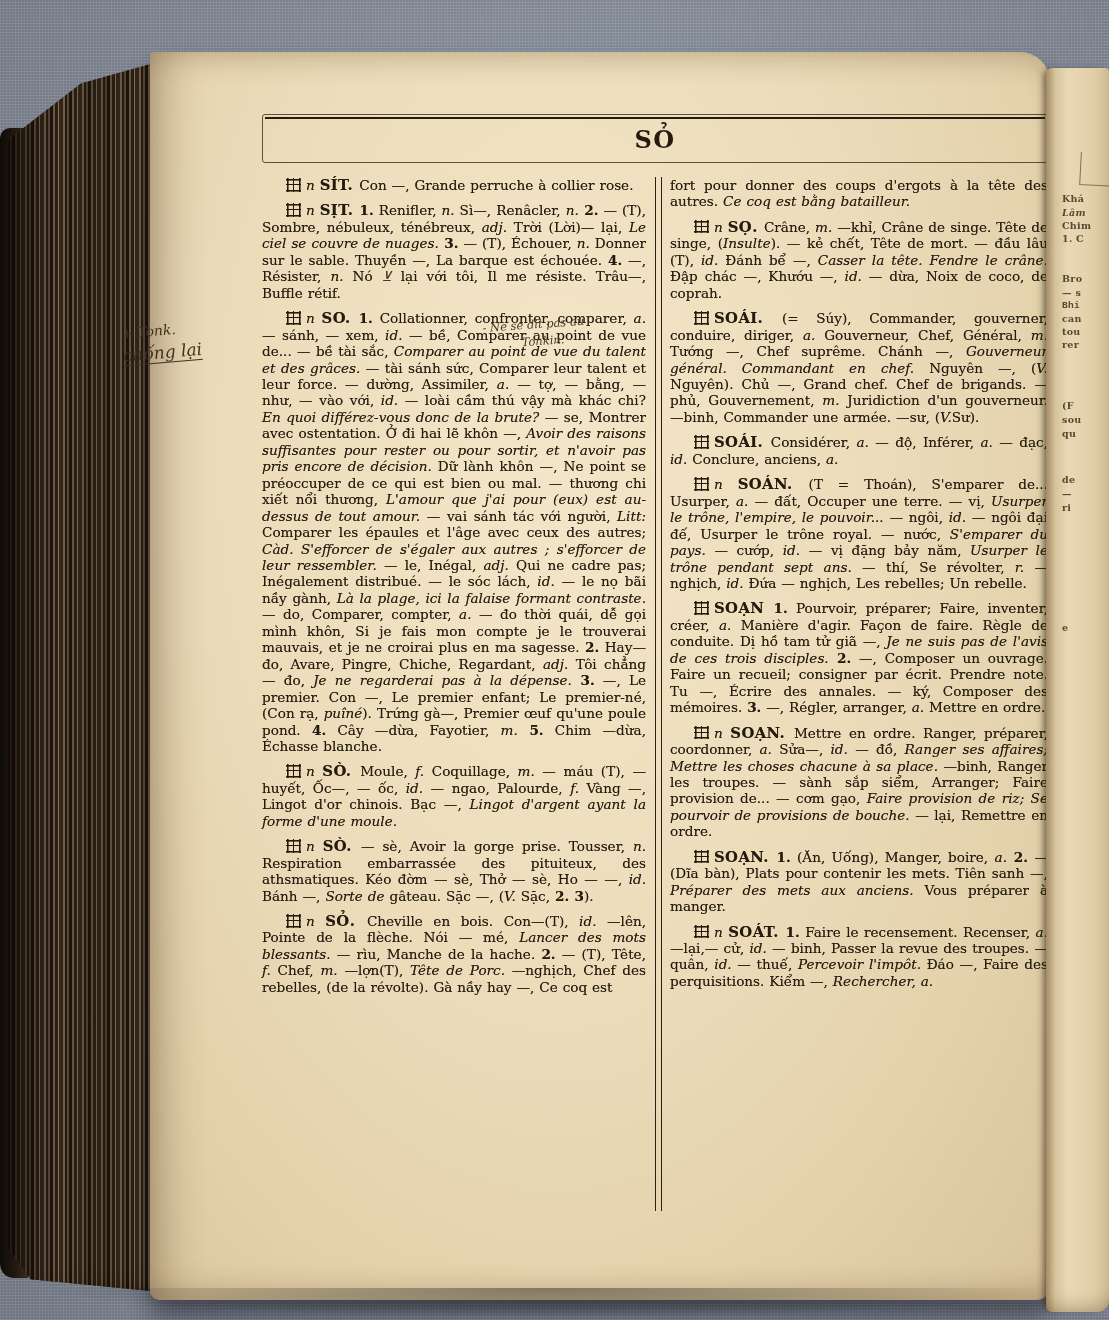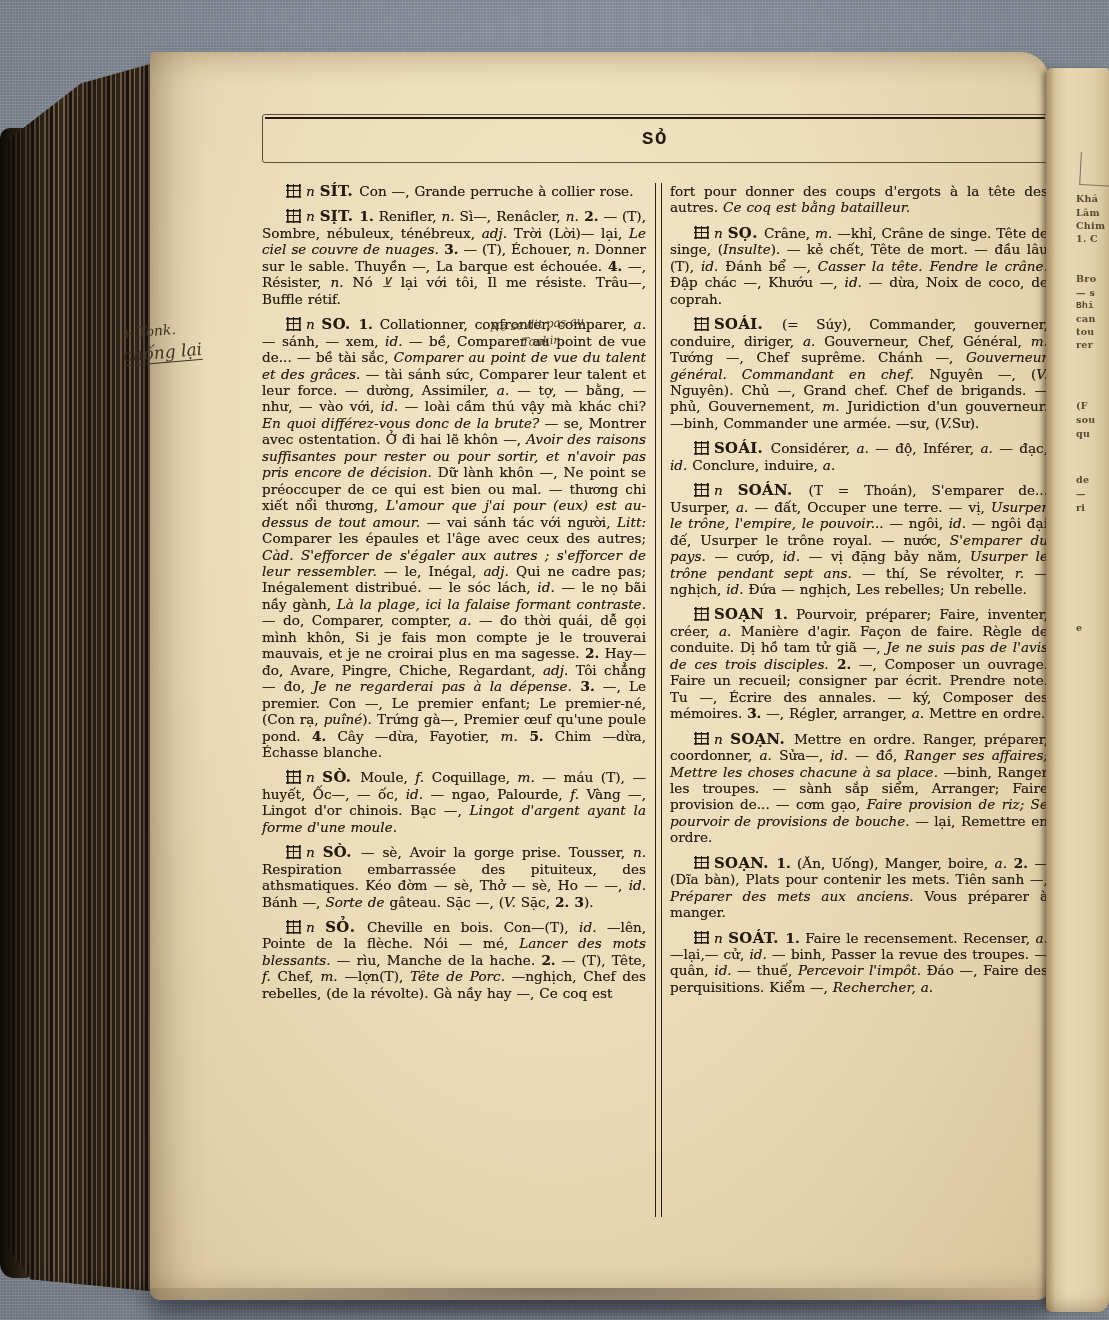--- a/index.html
+++ b/index.html
@@ -46,40 +46,40 @@
     border-radius:6px 4px 12px 6px;
     box-shadow:-5px 0 7px -3px rgba(40,26,12,.65), inset 0 -14px 18px -10px rgba(90,66,34,.4);
     overflow:hidden;
   }
   .next-page-boxcorner{
     position:absolute;left:34px;top:85px;width:40px;height:32px;
     border-left:1.5px solid rgba(40,30,15,.55);border-bottom:1.5px solid rgba(40,30,15,.5);
     transform:rotate(3deg);
   }
   .frag{
-    position:absolute;left:30px;width:32px;
+    position:absolute;left:16px;width:32px;
     font-size:9.5px;font-weight:bold;color:rgba(55,40,20,.82);
     letter-spacing:.3px;white-space:nowrap;overflow:hidden;
   }
   
   .text-block{position:absolute;left:112px;top:62px;width:786px;color:#241b0e;}
   .running-head{
     border:1px solid rgba(45,34,18,.75);
     padding:2px;
     border-radius:3px;
   }
   .running-head-inner{
     border-top:2.5px solid #241b0e;
     border-bottom:.5px solid rgba(45,34,18,.0);
     display:flex;align-items:center;height:40px;
   }
   .hdr-cell{flex:1;text-align:center;}
-  .hdr-word{font-size:19px;letter-spacing:1.5px;font-weight:600;font-family:Liberation Mono, monospace;}
+  .hdr-word{font-size:24px;letter-spacing:1.5px;font-weight:600;}
   .hdr-num{font-size:23px;}
-  .cols{display:flex;margin-top:20px;min-height:1035px;}
+  .cols{display:flex;margin-top:14px;min-height:1035px;}
   .col{width:384px;text-align:justify;}
   .col.right{width:378px;}
   .vrule{width:24px;display:flex;justify-content:center;}
   .vrule-inner{width:5px;height:1034px;border-left:1.6px solid #2a2113;border-right:1.6px solid #2a2113;}
   .entry{
     font-size:13.6px;line-height:16.45px;margin-bottom:9px;text-indent:24px;
     text-shadow:0 0 .4px rgba(36,27,14,.55);
     word-spacing:.6px;
   }
   .entry.cont{text-indent:0;}
@@ -137,35 +137,35 @@
           <div class="entry"><span class="han" title="嗺"></span><span class="pfx">n </span><span class="head">SÒ. </span><span class="t">— sè, Avoir la gorge prise. Tousser, </span><span class="t i">n.</span><span class="t"> Respiration embarrassée des pituiteux, des athsmatiques. Kéo đờm — sè, Thở — sè, Ho — —, </span><span class="t i">id.</span><span class="t"> Bánh —, </span><span class="t i">Sorte de</span><span class="t"> gâteau. Sặc —, (</span><span class="t i">V.</span><span class="t"> Sặc, </span><span class="t b">2. 3</span><span class="t">).</span></div>
           <div class="entry"><span class="han" title="顝"></span><span class="pfx">n </span><span class="head">SỎ. </span><span class="t">Cheville en bois. Con—(T), </span><span class="t i">id.</span><span class="t"> —lên, Pointe de la flèche. Nói — mé, </span><span class="t i">Lancer des mots blessants.</span><span class="t"> — rìu, Manche de la hache. </span><span class="t b">2.</span><span class="t"> — (T), Tête, </span><span class="t i">f.</span><span class="t"> Chef, </span><span class="t i">m.</span><span class="t"> —lợn(T), </span><span class="t i">Tête de Porc.</span><span class="t"> —nghịch, Chef des rebelles, (de la révolte). Gà nầy hay —, Ce coq est</span></div>
         </div>
       <div class="vrule">
           <div class="vrule-inner"></div>
         </div>
       <div class="col right">
           <div class="entry cont"><span class="t">fort pour donner des coups d'ergots à la tête des autres. </span><span class="t i">Ce coq est bằng batailleur.</span></div>
           <div class="entry"><span class="han" title="髑"></span><span class="pfx">n </span><span class="head">SỌ. </span><span class="t">Crâne, </span><span class="t i">m.</span><span class="t"> —khỉ, Crâne de singe. Tête de singe, (</span><span class="t i">Insulte</span><span class="t">). — kẻ chết, Tête de mort. — đầu lâu (T), </span><span class="t i">id.</span><span class="t"> Đánh bể —, </span><span class="t i">Casser la tête. Fendre le crâne.</span><span class="t"> Đập chác —, Khướu —, </span><span class="t i">id.</span><span class="t"> — dừa, Noix de coco, de coprah.</span></div>
           <div class="entry"><span class="han" title="帥"></span><span class="head">SOÁI. </span><span class="t">(= Súy), Commander, gouverner, conduire, diriger, </span><span class="t i">a.</span><span class="t"> Gouverneur, Chef, Général, </span><span class="t i">m.</span><span class="t"> Tướng —, Chef suprême. Chánh —, </span><span class="t i">Gouverneur général. Commandant en chef.</span><span class="t"> Nguyên —, (</span><span class="t i">V.</span><span class="t"> Nguyên). Chủ —, Grand chef. Chef de brigands. —phủ, Gouvernement, </span><span class="t i">m.</span><span class="t"> Juridiction d'un gouverneur. —binh, Commander une armée. —sư, (</span><span class="t i">V.</span><span class="t">Sư).</span></div>
-          <div class="entry"><span class="han" title="揣"></span><span class="head">SOÁI. </span><span class="t">Considérer, </span><span class="t i">a.</span><span class="t"> — độ, Inférer, </span><span class="t i">a.</span><span class="t"> — đạc, </span><span class="t i">id.</span><span class="t"> Conclure, induire, </span><span class="t i">a.</span></div>
+          <div class="entry"><span class="han" title="揣"></span><span class="head">SOÁI. </span><span class="t">Considérer, </span><span class="t i">a.</span><span class="t"> — độ, Inférer, </span><span class="t i">a.</span><span class="t"> — đạc, </span><span class="t i">id.</span><span class="t"> Conclure, anciens, </span><span class="t i">a.</span></div>
           <div class="entry"><span class="han" title="篡"></span><span class="pfx">n </span><span class="head">SOÁN. </span><span class="t">(T = Thoán), S'emparer de... Usurper, </span><span class="t i">a.</span><span class="t"> — đất, Occuper une terre. — vị, </span><span class="t i">Usurper le trône, l'empire, le pouvoir...</span><span class="t"> — ngôi, </span><span class="t i">id.</span><span class="t"> — ngôi đại đế, Usurper le trône royal. — nước, </span><span class="t i">S'emparer du pays.</span><span class="t"> — cướp, </span><span class="t i">id.</span><span class="t"> — vị đặng bảy năm, </span><span class="t i">Usurper le trône pendant sept ans.</span><span class="t"> — thí, Se révolter, </span><span class="t i">r.</span><span class="t"> — nghịch, </span><span class="t i">id.</span><span class="t"> Đứa — nghịch, Les rebelles; Un rebelle.</span></div>
           <div class="entry"><span class="han" title="撰"></span><span class="head">SOẠN </span><span class="t b">1.</span><span class="t"> Pourvoir, préparer; Faire, inventer, créer, </span><span class="t i">a.</span><span class="t"> Manière d'agir. Façon de faire. Règle de conduite. Dị hồ tam tử giã —, </span><span class="t i">Je ne suis pas de l'avis de ces trois disciples.</span><span class="t b"> 2.</span><span class="t"> —, Composer un ouvrage. Faire un recueil; consigner par écrit. Prendre note. Tu —, Écrire des annales. — ký, Composer des mémoires. </span><span class="t b">3.</span><span class="t"> —, Régler, arranger, </span><span class="t i">a.</span><span class="t"> Mettre en ordre.</span></div>
           <div class="entry"><span class="han" title="撰"></span><span class="pfx">n </span><span class="head">SOẠN. </span><span class="t">Mettre en ordre. Ranger, préparer, coordonner, </span><span class="t i">a.</span><span class="t"> Sửa—, </span><span class="t i">id.</span><span class="t"> — đồ, </span><span class="t i">Ranger ses affaires; Mettre les choses chacune à sa place.</span><span class="t"> —binh, Ranger les troupes. — sành sắp siểm, Arranger; Faire provision de... — cơm gạo, </span><span class="t i">Faire provision de riz; Se pourvoir de provisions de bouche.</span><span class="t"> — lại, Remettre en ordre.</span></div>
           <div class="entry"><span class="han" title="饌"></span><span class="head">SOẠN. </span><span class="t b">1.</span><span class="t"> (Ăn, Uống), Manger, boire, </span><span class="t i">a.</span><span class="t b"> 2.</span><span class="t"> — (Dĩa bàn), Plats pour contenir les mets. Tiên sanh —, </span><span class="t i">Préparer des mets aux anciens.</span><span class="t"> Vous préparer à manger.</span></div>
           <div class="entry"><span class="han" title="刷"></span><span class="pfx">n </span><span class="head">SOÁT. </span><span class="t b">1.</span><span class="t"> Faire le recensement. Recenser, </span><span class="t i">a.</span><span class="t"> —lại,— cử, </span><span class="t i">id.</span><span class="t"> — binh, Passer la revue des troupes. — quân, </span><span class="t i">id.</span><span class="t"> — thuế, </span><span class="t i">Percevoir l'impôt.</span><span class="t"> Đáo —, Faire des perquisitions. Kiểm —, </span><span class="t i">Rechercher, a.</span></div>
         </div>
     </div>
   </div>
 </div>
 
 <div class="next-page-edge">
   <div class="next-page-boxcorner"></div>
 <div class="frag" style="top: 125px;">Khá</div>
-    <div class="frag" style="top: 139px;">Lâm</div>
+    <div class="frag" style="top: 139px; font-style: italic;">Lâm</div>
     <div class="frag" style="top: 152px;">Chim</div>
     <div class="frag" style="top: 165px;">1. C</div>
     <div class="frag" style="top: 205px;">Bro</div>
     <div class="frag" style="top: 219px;">— s</div>
     <div class="frag" style="top: 232px; font-family: Liberation Mono, monospace;">Bhi</div>
     <div class="frag" style="top: 245px;">can</div>
     <div class="frag" style="top: 258px;">tou</div>
     <div class="frag" style="top: 271px;">rer</div>
     <div class="frag" style="top: 332px;">(F</div>
     <div class="frag" style="top: 346px;">sou</div>

